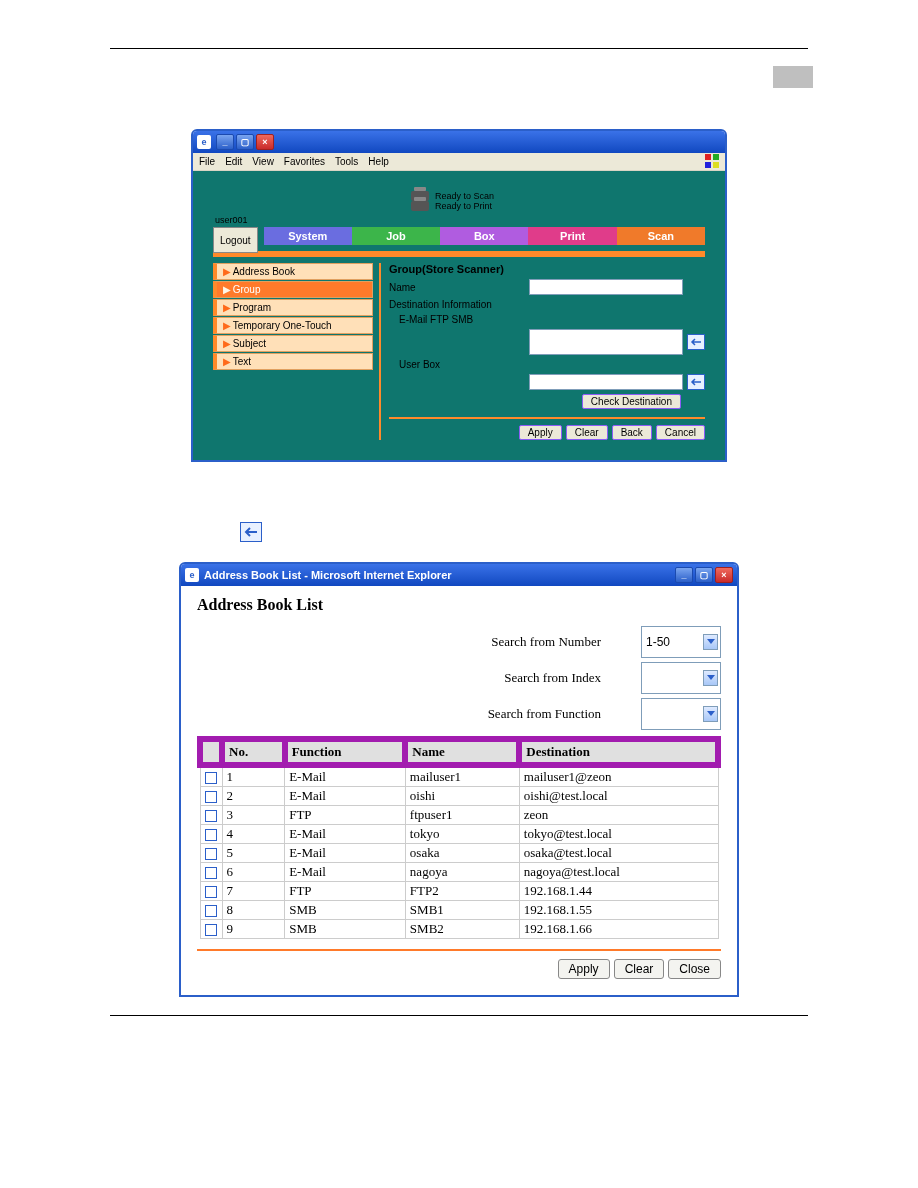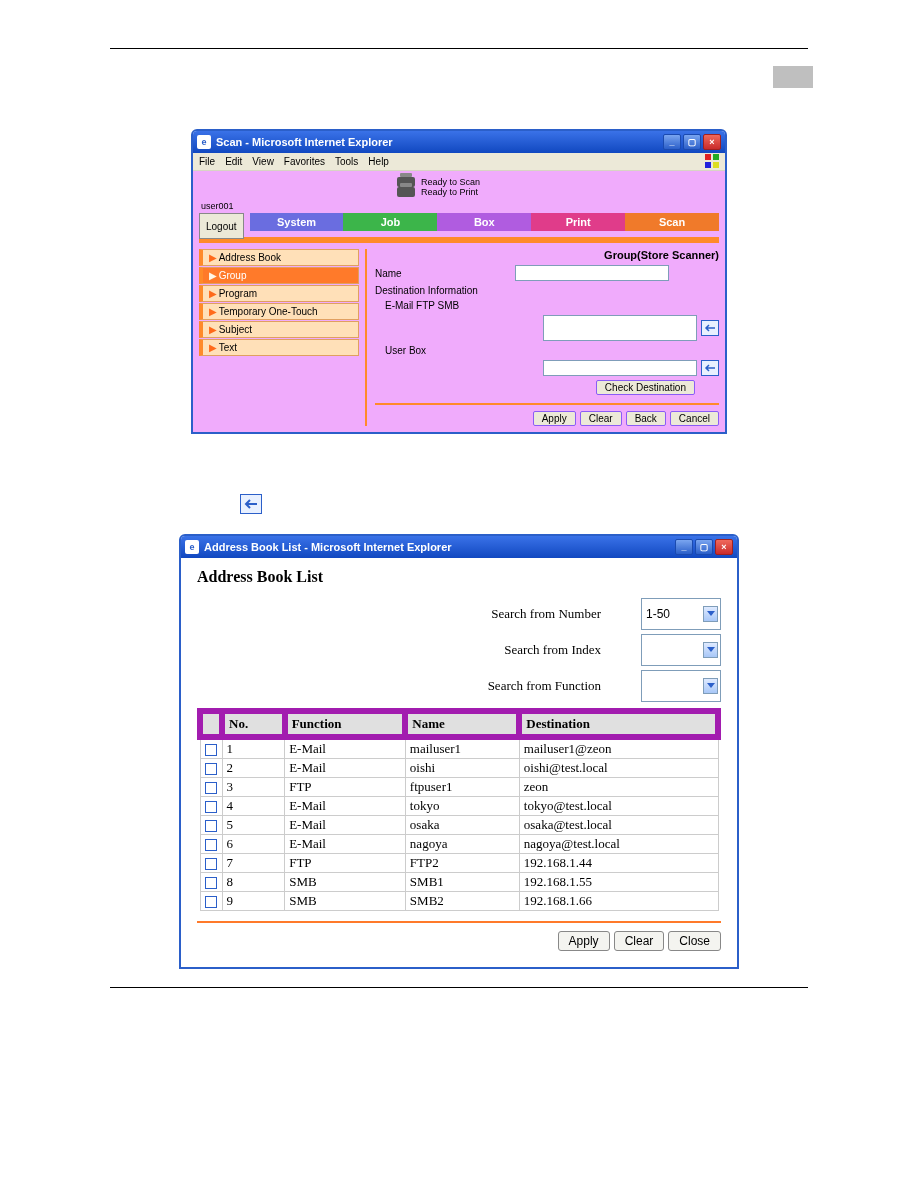--- a/index.html
+++ b/index.html
@@ -85,22 +85,22 @@
   .menubar .flag {
     position: absolute; right: 4px; top: 1px;
     width: 16px; height: 14px;
     background:
      linear-gradient(#d22 0 0) 0 0/6px 6px no-repeat,
      linear-gradient(#2a2 0 0) 8px 0/6px 6px no-repeat,
      linear-gradient(#22d 0 0) 0 8px/6px 6px no-repeat,
      linear-gradient(#dd2 0 0) 8px 8px/6px 6px no-repeat;
   }
   .win1-body {
-    background: #f0abfc;
-    padding: 6px;
+    background: #0f766e;
+    padding: 20px;
   }
   .status-line {
     display:flex; align-items:center; gap:6px;
     margin-left: 198px;
     font-size: 9px;
     color:#000;
   }
   .printer-icon {
     width: 18px; height: 10px;
     background: #555;
@@ -165,21 +165,21 @@
     color:#ff6a1a;
     margin-right:2px;
   }
   .side-item.active .tri{ color:#fff7e8; }
   .main-area {
     flex: 1;
     border-left: 2px solid #ff8a2a;
     padding-left: 8px;
     font-size: 10px;
   }
-  .grp-title { font-weight: bold; font-size: 11px; margin-bottom: 4px; text-align: right; }
+  .grp-title { font-weight: bold; font-size: 11px; margin-bottom: 4px; }
   .field-row{
     display:flex; align-items:center; margin: 4px 0;
   }
   .field-label{
     width: 140px;
   }
   .field-input{
     width: 154px; height: 16px;
     border: 1px solid #7f9db9;
     background:#fff;
@@ -309,21 +309,20 @@
 <body>
 
 <div class="page">
 
   <div class="top-gray-block"></div>
   <div class="top-rule-wrap"></div>
 
   <div class="win1-wrap">
     <div class="titlebar">
       <span class="ie-icon">e</span>
-      <span class="title-text">Scan - Microsoft Internet Explorer</span>
       <div class="win-btns">
         <span class="win-btn">_</span>
         <span class="win-btn">▢</span>
         <span class="win-btn close">×</span>
       </div>
     </div>
     <div class="menubar">
       <span>File</span>
       <span>Edit</span>
       <span>View</span>

